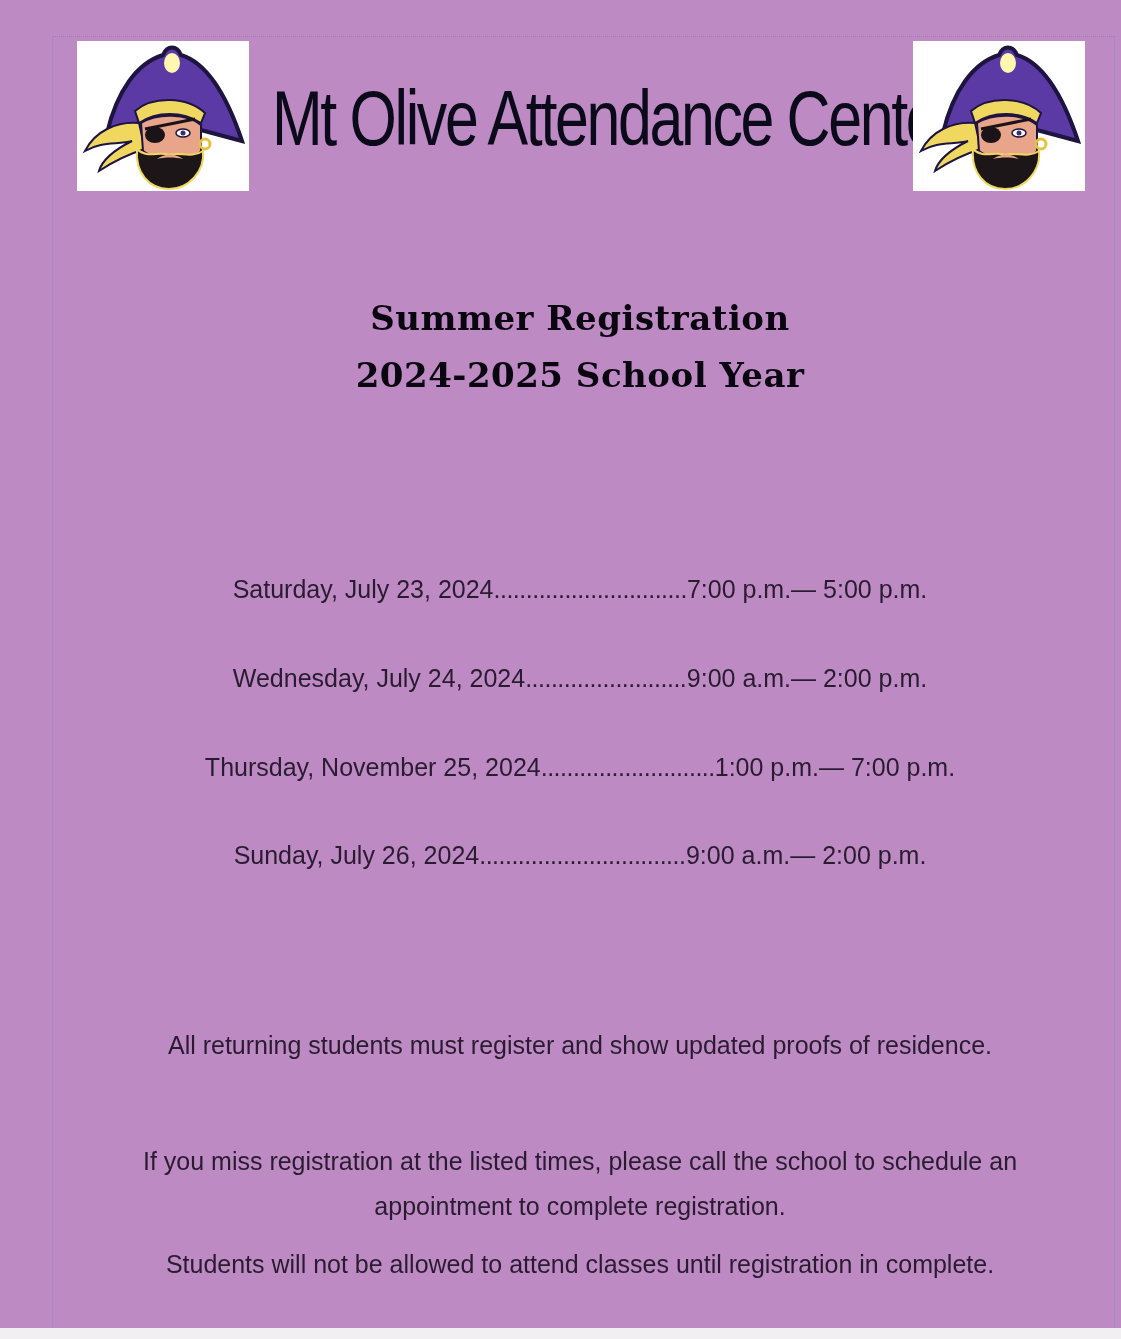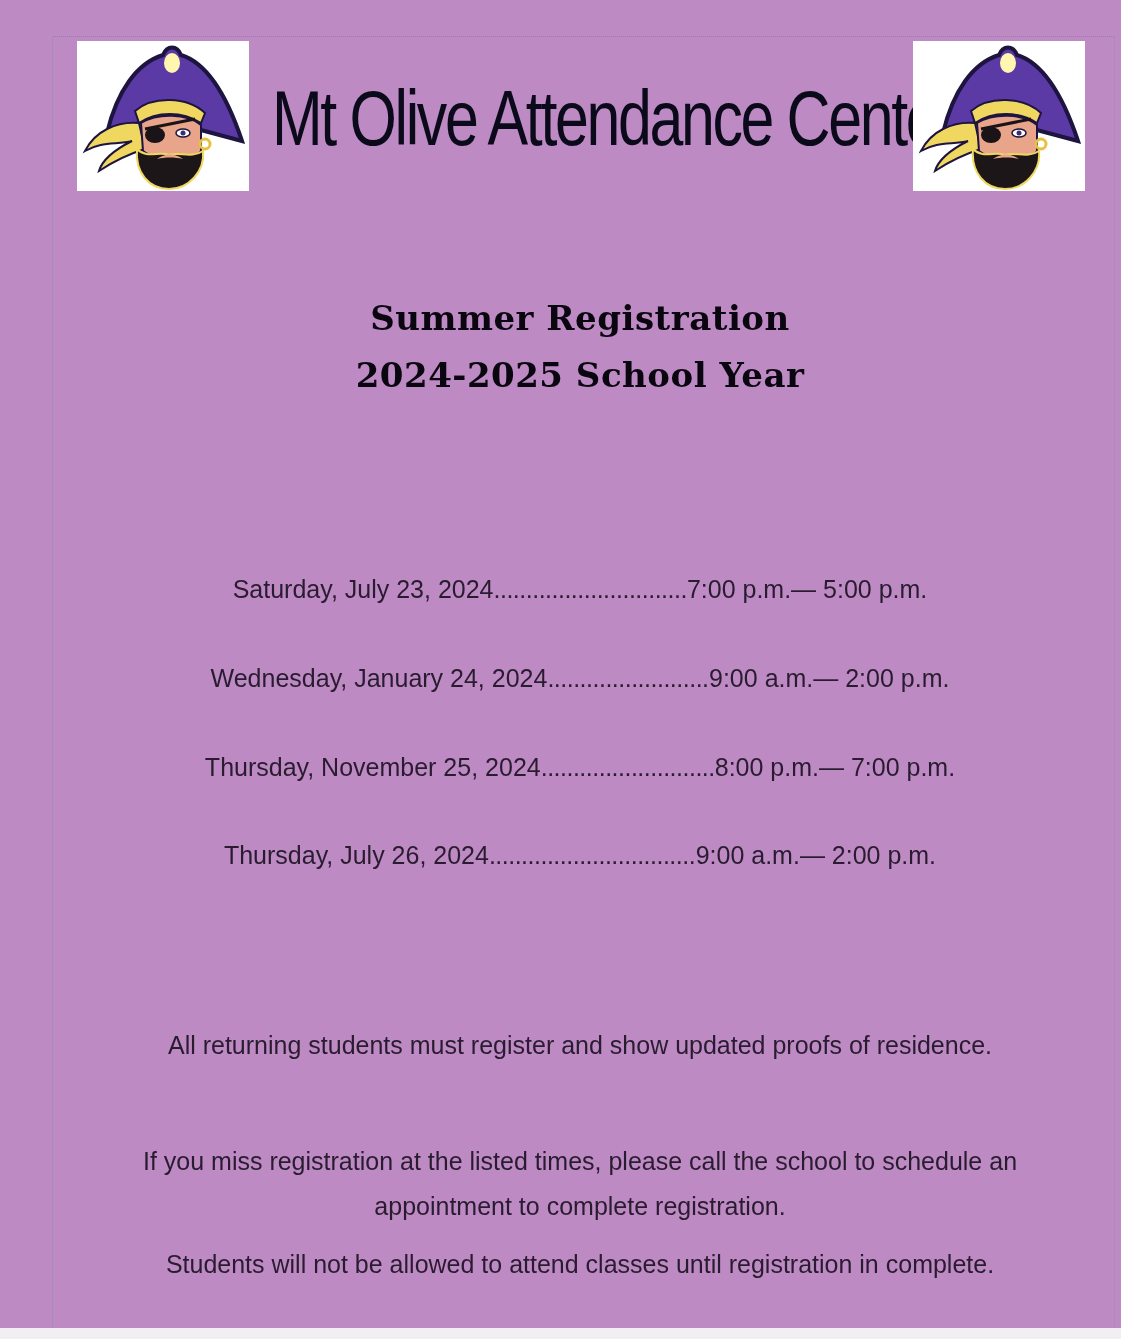--- a/index.html
+++ b/index.html
@@ -110,26 +110,26 @@
     </svg>
   </div>
 
   <div class="heading h1">Summer Registration</div>
   <div class="heading h2">2024-2025 School Year</div>
 
   <div class="sched-row" style="top:575px;">
     <span>Saturday, July 23, 2024</span><span class="dots">..............................</span><span>7:00 p.m.— 5:00 p.m.</span>
   </div>
   <div class="sched-row" style="top:664px;">
-    <span>Wednesday, January 24, 2024</span><span class="dots">........................</span><span>.9:00 a.m.— 2:00 p.m.</span>
+    <span>Wednesday, July 24, 2024</span><span class="dots">........................</span><span>.9:00 a.m.— 2:00 p.m.</span>
   </div>
   <div class="sched-row" style="top:753px;">
-    <span>Thursday, November 25, 2024</span><span class="dots">...........................</span><span>8:00 p.m.— 7:00 p.m.</span>
+    <span>Thursday, November 25, 2024</span><span class="dots">...........................</span><span>1:00 p.m.— 7:00 p.m.</span>
   </div>
   <div class="sched-row" style="top:841px;">
-    <span>Thursday, July 26, 2024</span><span class="dots">...............................</span><span>.9:00 a.m.— 2:00 p.m.</span>
+    <span>Sunday, July 26, 2024</span><span class="dots">...............................</span><span>.9:00 a.m.— 2:00 p.m.</span>
   </div>
 
   <div class="note" style="top:1031px;">All returning students must register and show updated proofs of residence.</div>
   <div class="note" style="top:1147px;">If you miss registration at the listed times, please call the school to schedule an</div>
   <div class="note" style="top:1192px;">appointment to complete registration.</div>
   <div class="note" style="top:1250px;">Students will not be allowed to attend classes until registration in complete.</div>
 </div>
 
 </body></html>

